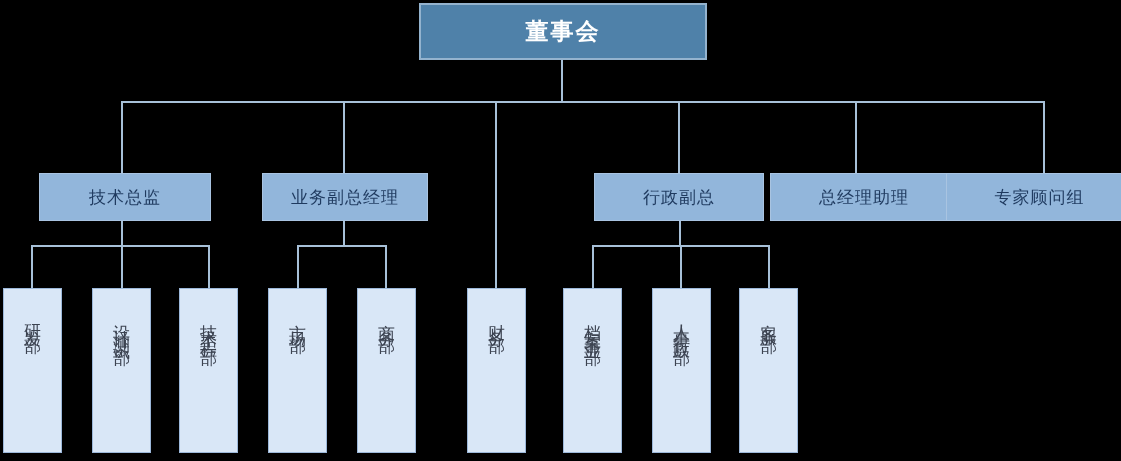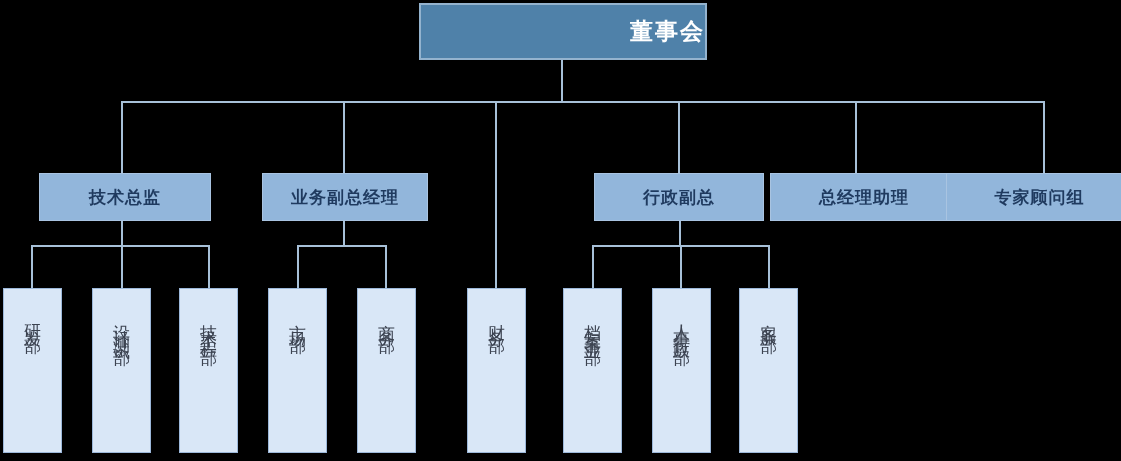--- a/index.html
+++ b/index.html
@@ -3,26 +3,26 @@
 <meta charset="utf-8">
 <style>
   html,body{margin:0;padding:0;background:#000;}
   #stage{
     position:relative;width:1121px;height:461px;background:#000000;overflow:hidden;
     font-family:"Liberation Sans","DejaVu Sans",sans-serif;
   }
   .node{position:absolute;box-sizing:border-box;display:flex;align-items:center;justify-content:center;}
   .node.root{
     background:#4F81A9;border:2px solid #94B3CE;
-    color:#FFFFFF;font-weight:bold;font-size:23px;letter-spacing:2px;justify-content:flex-end;
+    color:#FFFFFF;font-weight:bold;font-size:23px;letter-spacing:2px;
   }
   .node.lvl2{
     top:173px;height:48px;
     background:#92B6DB;border:1px solid #A9C4E1;
-    color:#1F3A5F;font-weight:bold;font-size:17px;letter-spacing:1px;
+    color:#1F3A5F;font-weight:normal;font-size:17px;letter-spacing:1px;
   }
   .node.dept{
     top:288px;width:59px;height:165px;
     background:#D9E7F7;border:1.5px solid #9CB8DA;
     align-items:flex-start;
   }
   .vtext{
     writing-mode:vertical-rl;text-orientation:upright;
     color:#3C4351;font-size:17px;letter-spacing:6px;
     padding-top:22px;line-height:1;

